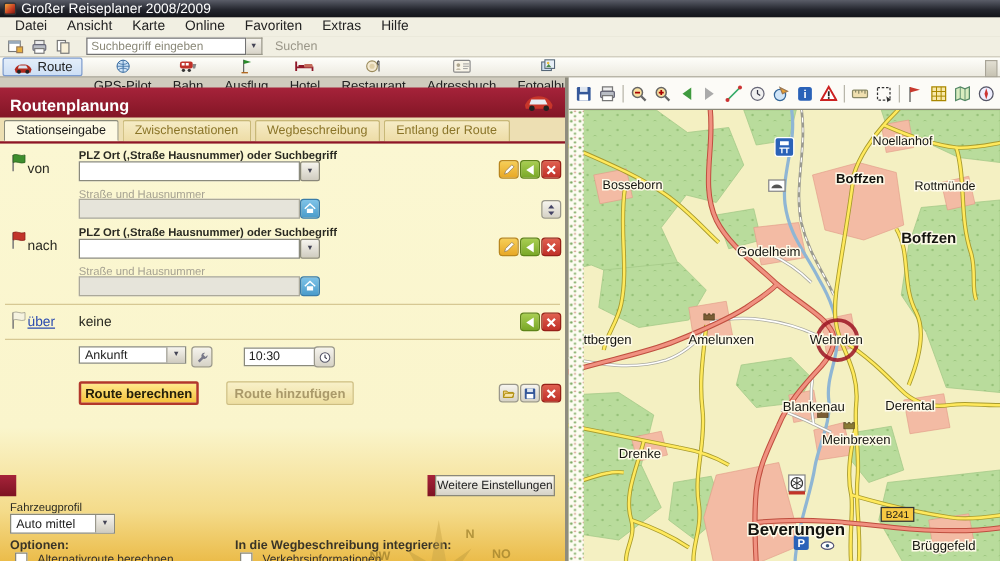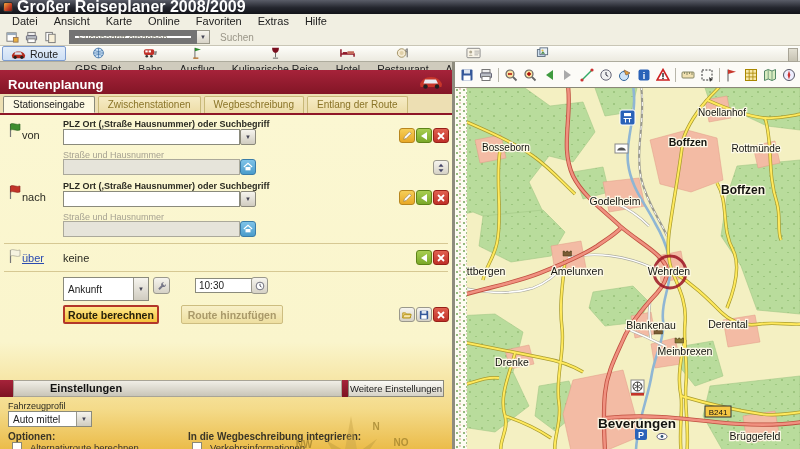--- a/index.html
+++ b/index.html
@@ -5,34 +5,34 @@
   * { margin:0; padding:0; box-sizing:border-box; }
   html,body { width:800px; height:449px; overflow:hidden; font-family:"Liberation Sans",sans-serif; }
   #app { position:relative; width:800px; height:449px; background:#CFCBBD; }
 
   
   #titlebar { position:absolute; left:0; top:0; width:800px; height:14px;
     background:linear-gradient(180deg,#5a5d68 0%,#24262e 55%,#121318 100%);
     display:flex; align-items:center; padding-left:3px; }
   #titlebar .appic { width:10px; height:10px; border-radius:2px; margin-right:4px;
     background:linear-gradient(135deg,#f3a63c,#c43c22 60%,#7a1a10); border:1px solid #333; }
-  #titlebar .ttl { color:#fff; font-size:16px; font-weight:bold; line-height:12px; }
+  #titlebar .ttl { color:#fff; font-size:11px; font-weight:normal; line-height:12px; }
 
   
   #menubar { position:absolute; left:0; top:14px; width:800px; height:15px;
     background:#F1EFE2; display:flex; align-items:center; padding-left:4px; }
   .menu-item { font-size:11px; color:#222; padding:0 8px; line-height:15px; cursor:default; }
 
   
   #quickbar { position:absolute; left:0; top:29px; width:800px; height:17px;
     background:#F1EFE2; border-bottom:1px solid #C9C6B6; display:flex; align-items:center; padding-left:4px; }
   .qic { width:16px; height:15px; display:inline-flex; align-items:center; justify-content:center; margin-right:3px; }
   .qic svg { width:13px; height:13px; }
   #search-wrap { display:flex; align-items:center; margin-left:8px; }
-  #search-input { width:128px; height:14px; font-size:9.5px; border:6px solid #737373; background:#fff;
+  #search-input { width:128px; height:14px; font-size:9.5px; border:1px solid #737373; background:#fff;
     padding:0 3px; color:#333; font-family:"Liberation Sans",sans-serif; }
   #search-input::placeholder { color:#8a8878; }
   .combo-arrow { width:13px; height:14px; border:1px solid #9a988a; border-left:none;
     background:linear-gradient(180deg,#F6F4EE,#D8D4C8); font-size:6px; color:#445;
     display:flex; align-items:center; justify-content:center; }
   #search-btn { font-size:10px; color:#9a9688; margin-left:10px; }
 
   
   #maintoolbar { position:absolute; left:0; top:46px; width:800px; height:16px;
     background:linear-gradient(180deg,#FEFEFA,#ECEAE0); border-bottom:1px solid #AEAC9E;
@@ -78,21 +78,21 @@
   .b-yellow { background:linear-gradient(180deg,#F6CE58,#E8A826); border-color:#B8861E; }
   .b-green  { background:linear-gradient(180deg,#A8CE52,#7AA828); border-color:#5E8418; }
   .b-red    { background:linear-gradient(180deg,#E06050,#C03028); border-color:#962018; }
   .b-blue   { background:linear-gradient(180deg,#7FC3E8,#4A9CCB); border-color:#3A7CA8; width:16px; height:16px; }
   .b-gray   { background:linear-gradient(180deg,#F6F4EE,#D6D2C6); border-color:#9a988c; }
   .drop { position:absolute; width:16px; height:16px; border:1px solid #8a887a; border-radius:2px;
     background:linear-gradient(180deg,#F6F4EE,#D0CCC0); font-size:6px; color:#445;
     display:flex; align-items:center; justify-content:center; }
   .flagic { position:absolute; width:14px; height:16px; }
   .hr { position:absolute; left:4px; width:444px; height:1px; background:#D6C893; }
-  .selbox { position:absolute; height:24px; border:1px solid #8a8a7c; background:#fff; display:flex; align-items:center; }
+  .selbox { position:absolute; height:14px; border:1px solid #8a8a7c; background:#fff; display:flex; align-items:center; }
   .selbox .sval { flex:1; font-size:10px; padding:0 4px; color:#222; }
   .selbox .sarr { width:15px; height:100%; background:linear-gradient(180deg,#F6F4EE,#D0CCC0);
     border-left:1px solid #9a988c; font-size:6px; color:#445; display:flex; align-items:center; justify-content:center; }
   .btn-main { position:absolute; height:19px; font-size:10.5px; font-weight:bold; border-radius:2px;
     display:flex; align-items:center; justify-content:center; font-family:"Liberation Sans",sans-serif; }
   #calc-btn { background:linear-gradient(180deg,#FFE98C,#F6C33C); border:2px solid #B2372A; color:#26200a; }
   #add-btn { background:linear-gradient(180deg,#F8F0C8,#EEDFA0); border:1px solid #CDBD80; color:#AA9A6A; }
   .set-bar { position:absolute; left:0; top:265px; width:452px; height:17px; }
   .set-block { position:absolute; top:0; height:17px; background:linear-gradient(180deg,#A6233A,#7D1322); }
   .set-gray { position:absolute; left:13px; top:0; width:329px; height:17px;
@@ -219,29 +219,20 @@
         <span class="tic">
           <svg viewBox="0 0 14 14">
             <path d="M4 1v12" stroke="#555"></path>
             <path d="M4 1l7 2-7 2z" fill="#2a8a2a"></path>
             <path d="M2 13h6" stroke="#b06820" stroke-width="1.5"></path>
           </svg>
         </span>
         <span class="tlbl">Ausflug</span>
       </div>
 
-      <div class="tbtn">
-        <span class="tic">
-          <svg viewBox="0 0 12 14">
-            <path d="M2 1h8c0 4-1.5 6-4 6s-4-2-4-6z" fill="#7a1020"></path>
-            <path d="M6 7v5M3 13h6" stroke="#555"></path>
-          </svg>
-        </span>
-        <span class="tlbl">Kulinarische Reise</span>
-      </div>
 
 
       <div class="tbtn">
         <span class="tic">
           <svg viewBox="0 0 16 12">
             <path d="M1 2v8M1 7h14v3" stroke="#8E1627" stroke-width="1.6" fill="none"></path>
             <path d="M3 5h5v2H3z" fill="#8E1627"></path>
             <path d="M8 4h6a1 2 0 011 3H8z" fill="#c46a5a"></path>
           </svg>
         </span>
@@ -440,21 +431,20 @@
           </svg>
         </span>
       <span class="btn-sm b-red" style="left:433px;top:192px">
           <svg viewBox="0 0 10 10">
             <path d="M2 2l6 6M8 2l-6 6" stroke="#fff" stroke-width="1.8"></path>
           </svg>
         </span>
 
       <div class="set-bar">
         <span class="set-block" style="left:0;width:13px"></span>
-        <span class="set-gray">Einstellungen</span>
         <span class="set-block" style="left:342px;width:6px"></span>
         <div id="more-btn">Weitere Einstellungen</div>
       </div>
 
       <span class="hint abs" style="left:8px;top:286px">Fahrzeugprofil</span>
       <span class="selbox" style="left:8px;top:296px;width:84px;height:16px">
         <span class="sval">Auto mittel</span>
           <span class="sarr">▼</span>
       </span>
 

